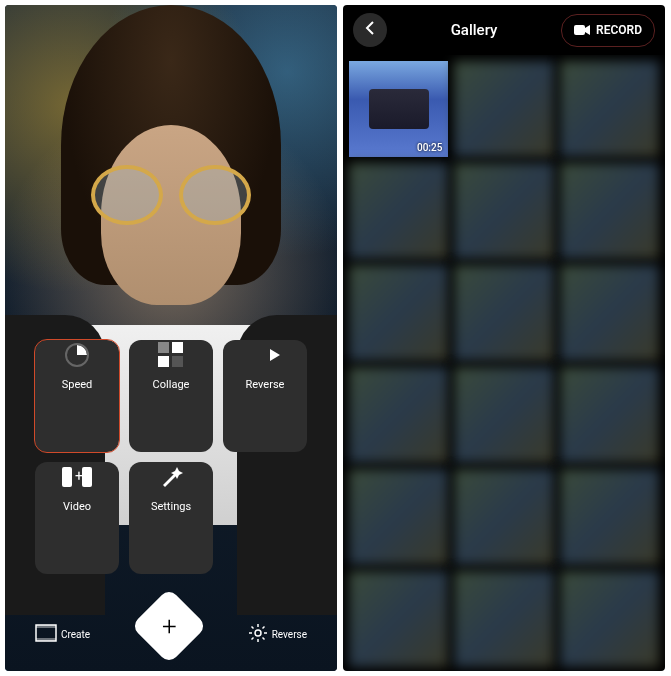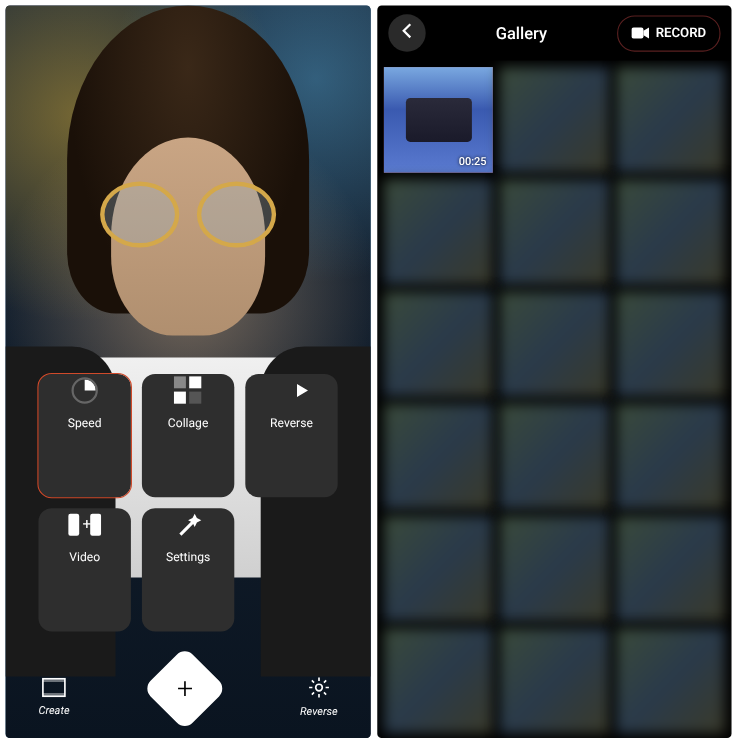--- a/index.html
+++ b/index.html
@@ -140,27 +140,26 @@
   bottom: 10px;
   left: 0;
   right: 0;
   display: flex;
   align-items: center;
   justify-content: space-between;
   padding: 0 30px;
 }
 .bottom-item {
   display: flex;
-  flex-direction: column;
+  flex-direction: row;
   align-items: center;
   gap: 4px;
   color: #fff;
   font-size: 10px;
   cursor: pointer;
-  font-style: italic;
 }
 .fab {
   width: 54px;
   height: 54px;
   background: #fff;
   transform: rotate(45deg);
   border-radius: 10px;
   display: flex;
   align-items: center;
   justify-content: center;

